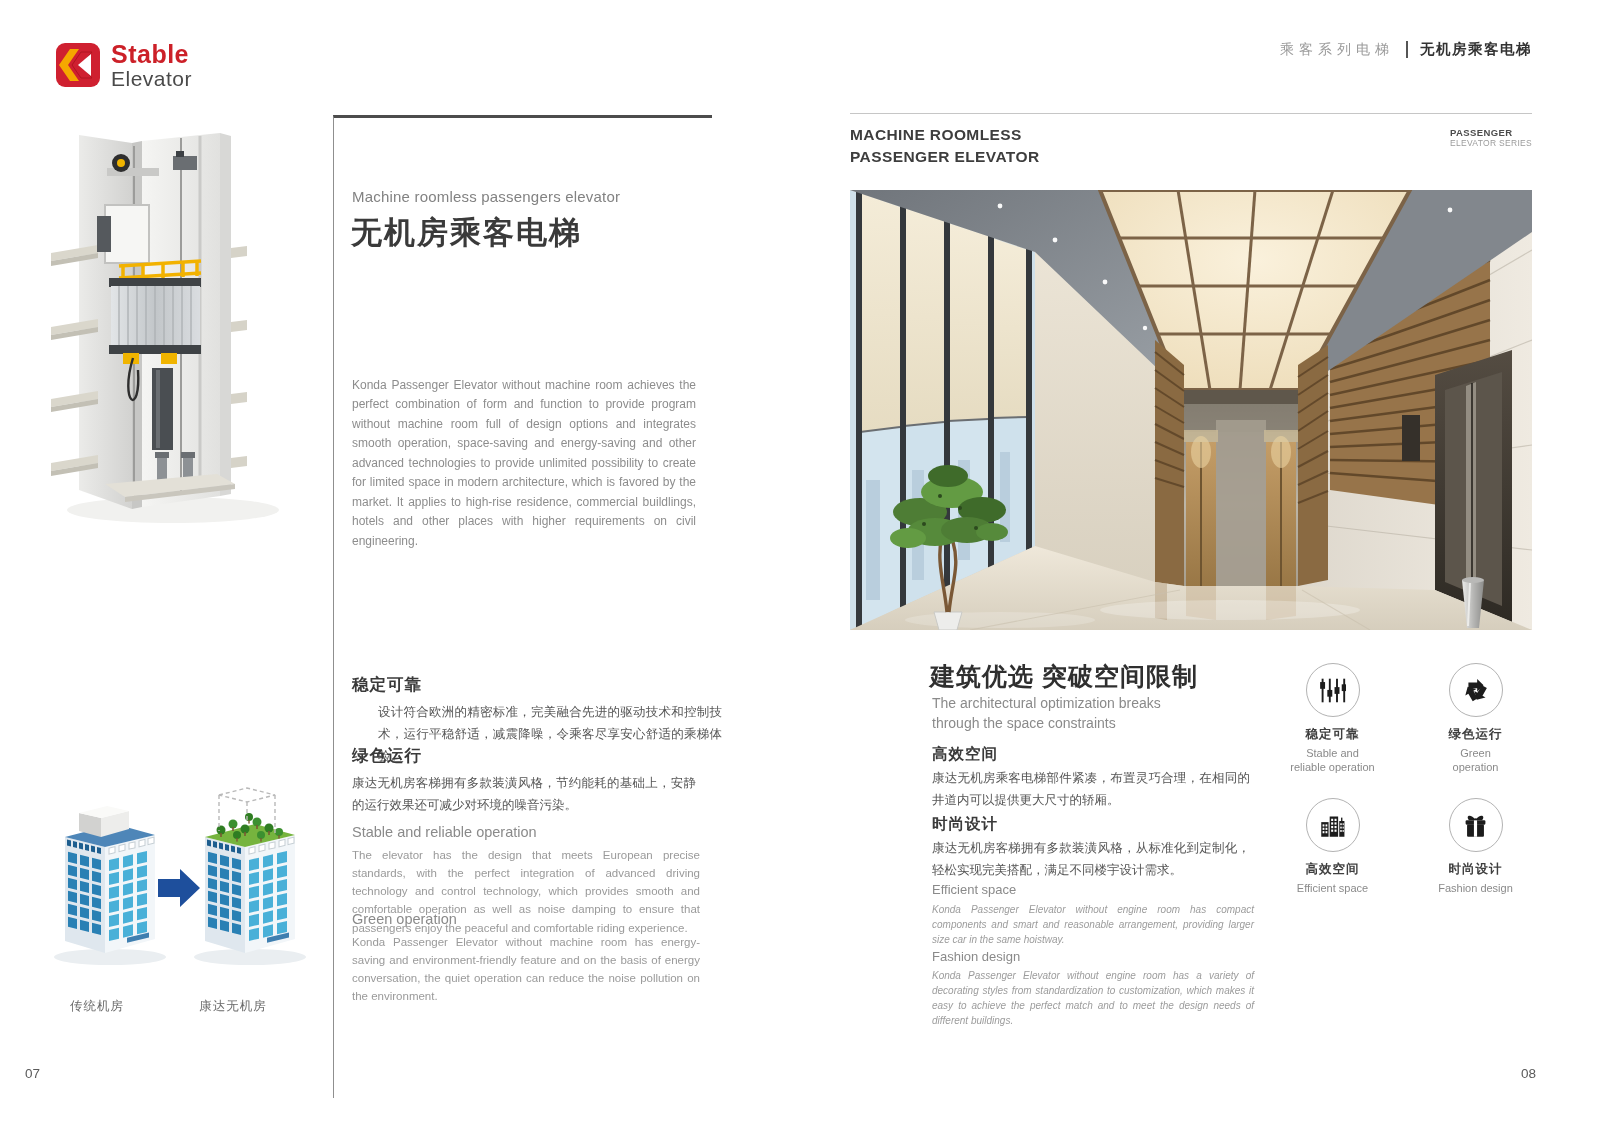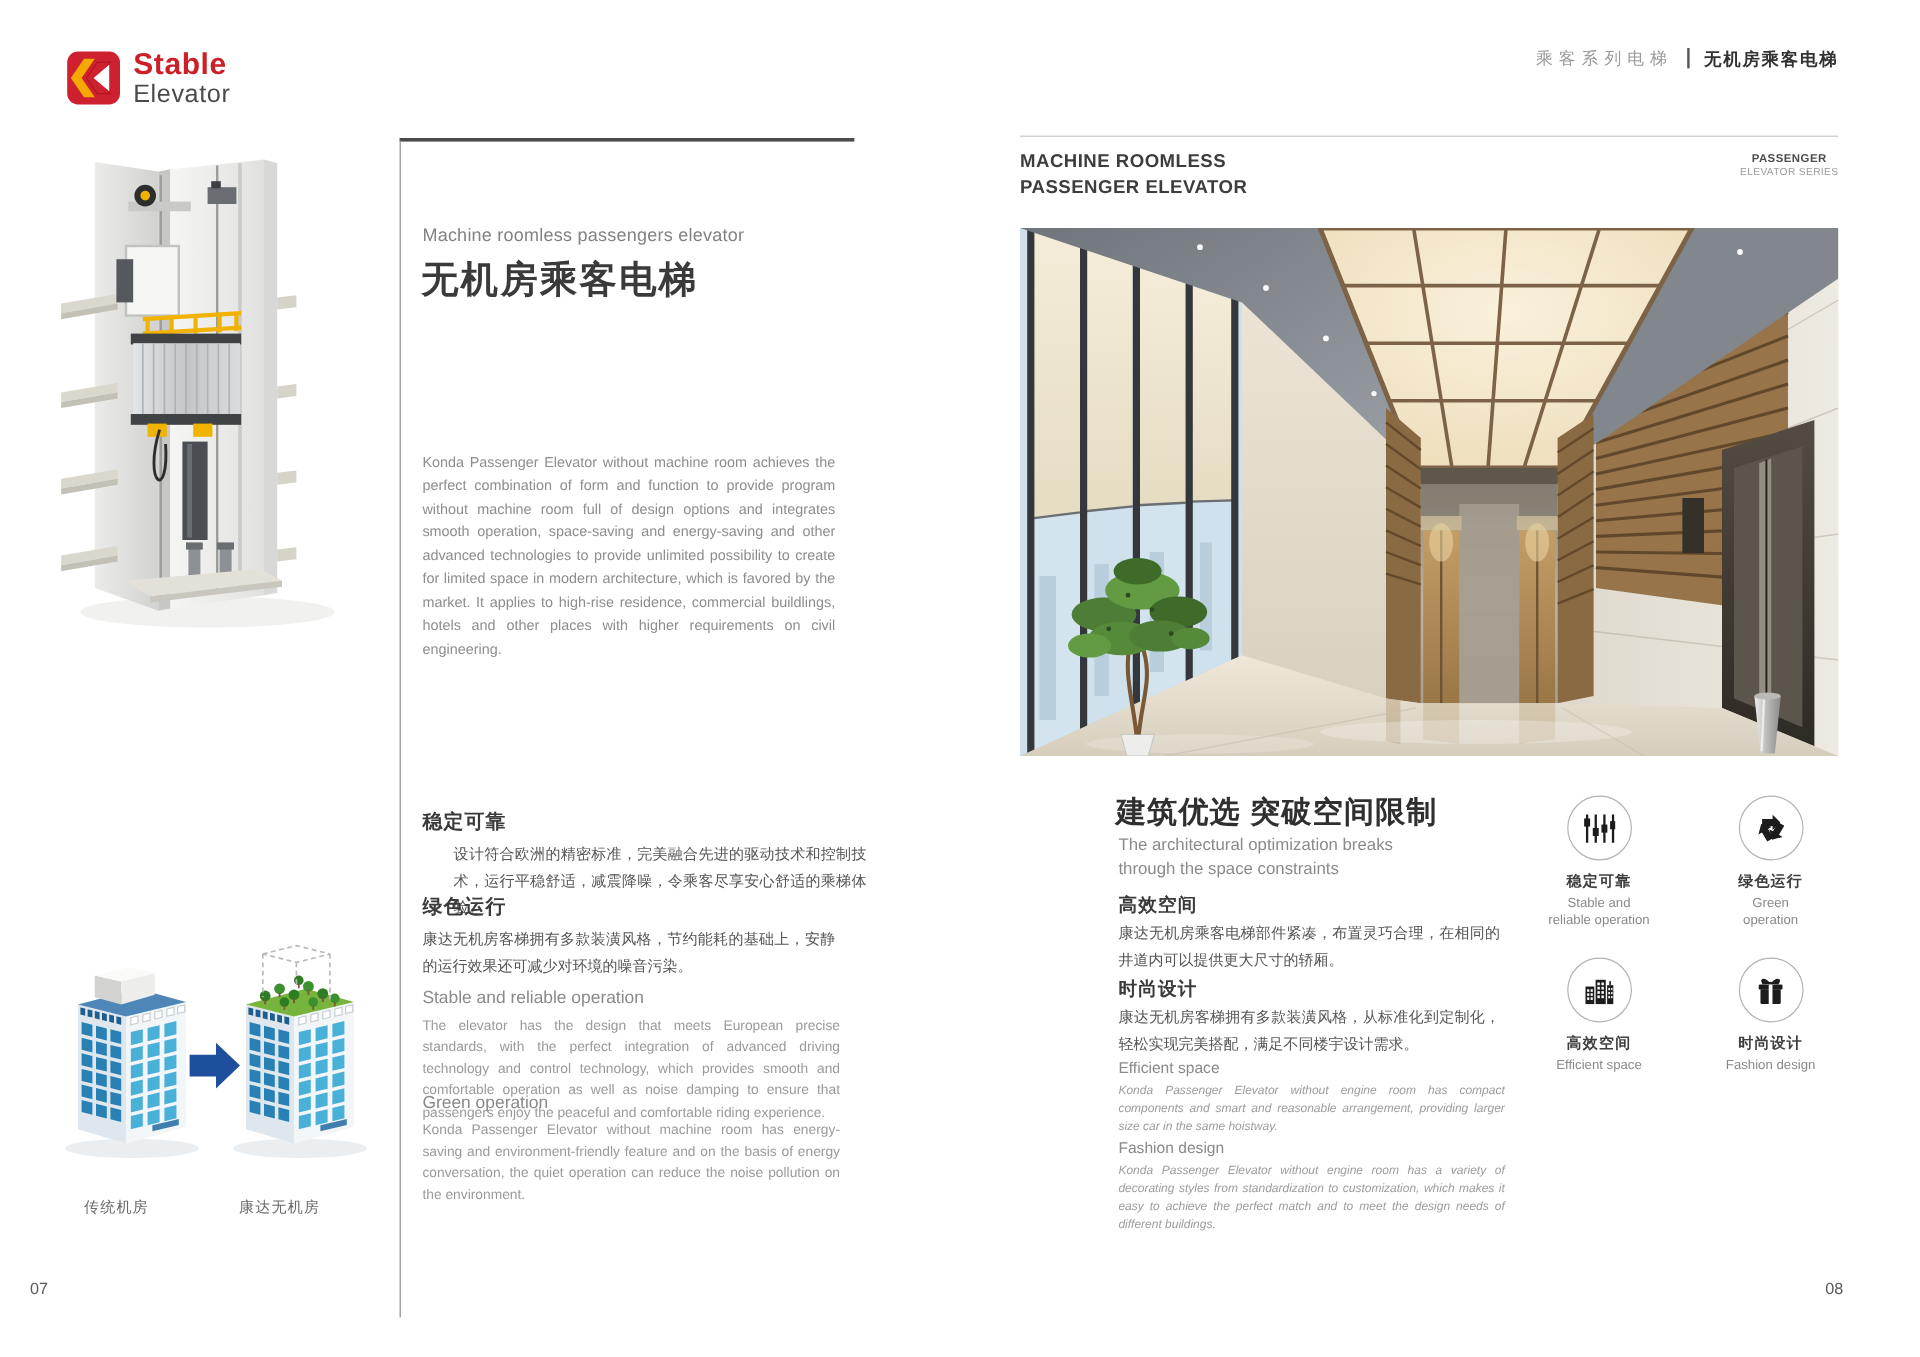--- a/index.html
+++ b/index.html
@@ -3,21 +3,21 @@
 <meta charset="utf-8">
 <style>
   html,body{margin:0;padding:0;background:#fff;}
   .page{position:relative;width:1600px;height:1131px;background:#ffffff;overflow:hidden;
         font-family:"Liberation Sans","DejaVu Sans",sans-serif;color:#3c3c3c;}
   
   .logo{position:absolute;left:55px;top:42px;display:flex;align-items:center;gap:10px;}
   .logo-text{line-height:1.02;}
   .logo-name{font-size:25px;font-weight:bold;color:#cc2028;letter-spacing:.5px;}
   .logo-sub{font-size:21px;color:#4a4a4a;letter-spacing:.5px;}
-  .top-right{position:absolute;top:40px;right:68px;display:flex;align-items:flex-start;gap:12px;}
+  .top-right{position:absolute;top:40px;right:68px;display:flex;align-items:center;gap:12px;}
   .series-zh{font-size:14px;color:#9a9a9a;letter-spacing:5px;}
   .hdr-divider{width:0;height:17px;border-left:2px solid #555;}
   .product-zh{font-size:14.5px;font-weight:bold;color:#333;letter-spacing:1.5px;}
   
   .shaft-svg{position:absolute;left:45px;top:118px;width:280px;height:512px;}
   .bldg-svg{position:absolute;left:30px;top:775px;width:290px;height:205px;}
   .bldg-label{position:absolute;top:998px;font-size:12.5px;color:#6a6a6a;text-align:center;letter-spacing:1px;}
   .bl1{left:37px;width:120px;}
   .bl2{left:168px;width:130px;}
   .page-num{position:absolute;top:1066px;font-size:13.5px;color:#5a5a5a;}
@@ -39,21 +39,21 @@
   .fen-t1{left:18px;top:706px;}
   .fen-b1{left:18px;top:728px;}
   .fen-t2{left:18px;top:793px;}
   .fen-b2{left:18px;top:815px;}
   .fen-title{font-size:14.5px;color:#8a8a8a;}
   .fen-body{width:348px;font-size:11.5px;color:#9a9a9a;line-height:1.58;text-align:justify;}
   
   .rp-rule{position:absolute;left:850px;top:113px;width:682px;height:0;border-top:1px solid #c6c6c6;}
   .rp-title{position:absolute;left:850px;top:124px;font-size:15.5px;font-weight:bold;color:#3d3d3d;
             line-height:1.42;letter-spacing:.4px;}
-  .rp-series{position:absolute;top:127px;right:68px;text-align:center;}
+  .rp-series{position:absolute;top:127px;right:68px;text-align:left;}
   .rp-series .l1{font-size:9.5px;font-weight:bold;color:#4c4c4c;letter-spacing:.4px;}
   .rp-series .l2{font-size:8.5px;color:#9b9b9b;letter-spacing:.3px;}
   .photo-svg{position:absolute;left:850px;top:190px;width:682px;height:440px;}
   .sec-title{position:absolute;left:930px;top:660px;font-size:25px;font-weight:bold;color:#2f2f2f;letter-spacing:1px;}
   .sec-sub{position:absolute;left:932px;top:694px;font-size:14px;color:#8a8a8a;line-height:1.42;white-space:pre-line;}
   .szh-t1{position:absolute;left:932px;top:744px;}
   .szh-b1{position:absolute;left:932px;top:768px;font-family:Liberation Serif, serif;}
   .szh-t2{position:absolute;left:932px;top:814px;}
   .szh-b2{position:absolute;left:932px;top:838px;}
   .szh-title{font-size:15.5px;font-weight:bold;color:#3a3a3a;letter-spacing:1px;}

